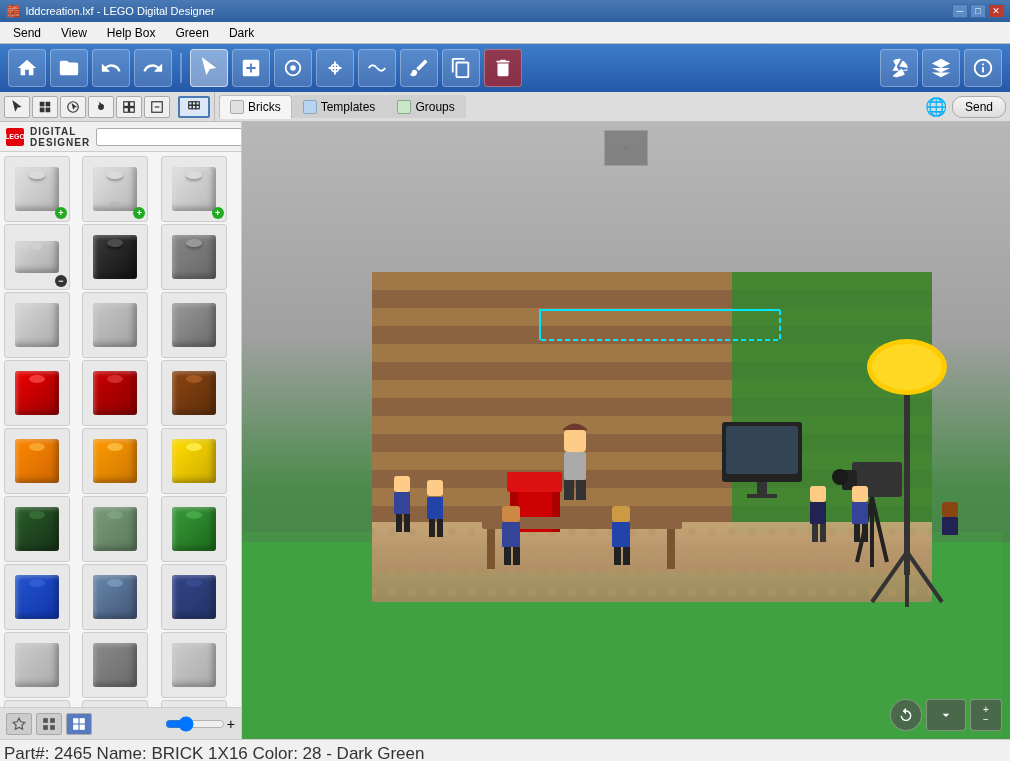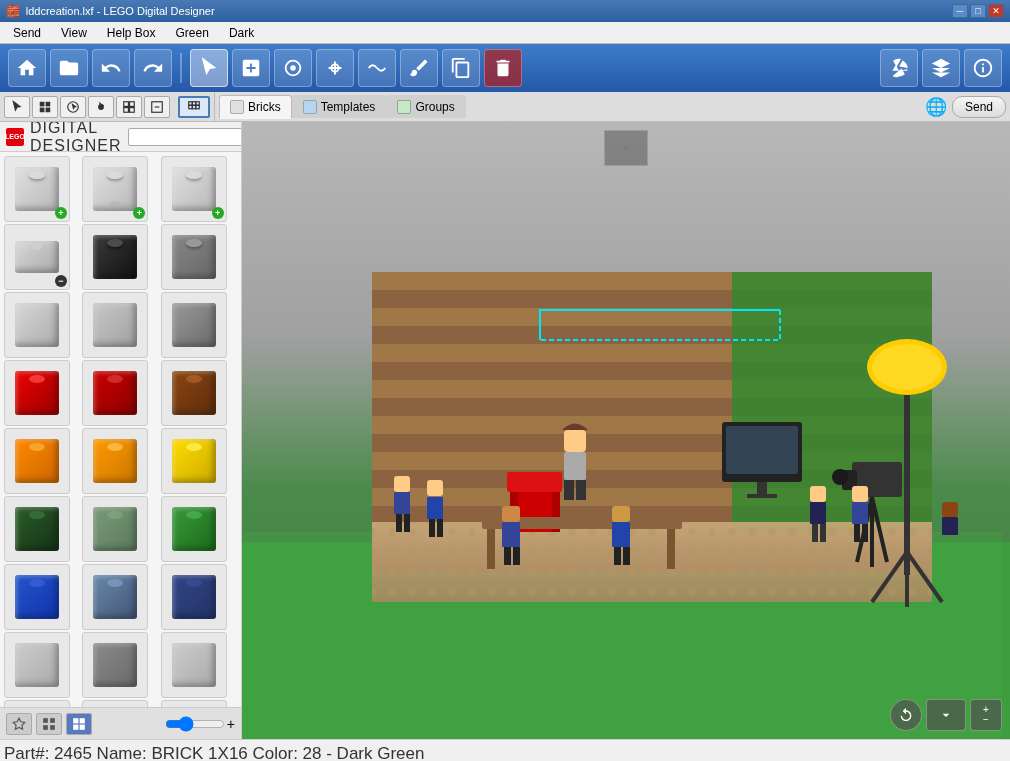--- a/index.html
+++ b/index.html
@@ -64,21 +64,21 @@
     }
     #sidebar-header {
       height: 30px; background: #f0f0f0; border-bottom: 1px solid #ccc;
       display: flex; align-items: center; padding: 0 6px; gap: 6px;
     }
     .lego-logo {
       width: 18px; height: 18px; background: #e3000b; border-radius: 2px;
       display: flex; align-items: center; justify-content: center; font-size: 7px;
       color: white; font-weight: bold;
     }
-    #sidebar-header-text { font-size: 16px; color: #333; font-weight: normal; letter-spacing: 1px; }
+    #sidebar-header-text { font-size: 10px; color: #333; font-weight: bold; letter-spacing: 1px; }
     #sidebar-search {
       flex: 1; height: 18px; border: 1px solid #aaa; border-radius: 2px; padding: 0 4px; font-size: 11px;
     }
     #bricks-grid {
       flex: 1; overflow-y: auto; display: grid; grid-template-columns: repeat(3, 1fr);
       gap: 2px; padding: 4px;
     }
     .brick-item {
       width: 66px; height: 66px; background: #e8e8e8; border: 1px solid #ccc; border-radius: 3px;
       display: flex; align-items: center; justify-content: center; cursor: pointer; position: relative;

